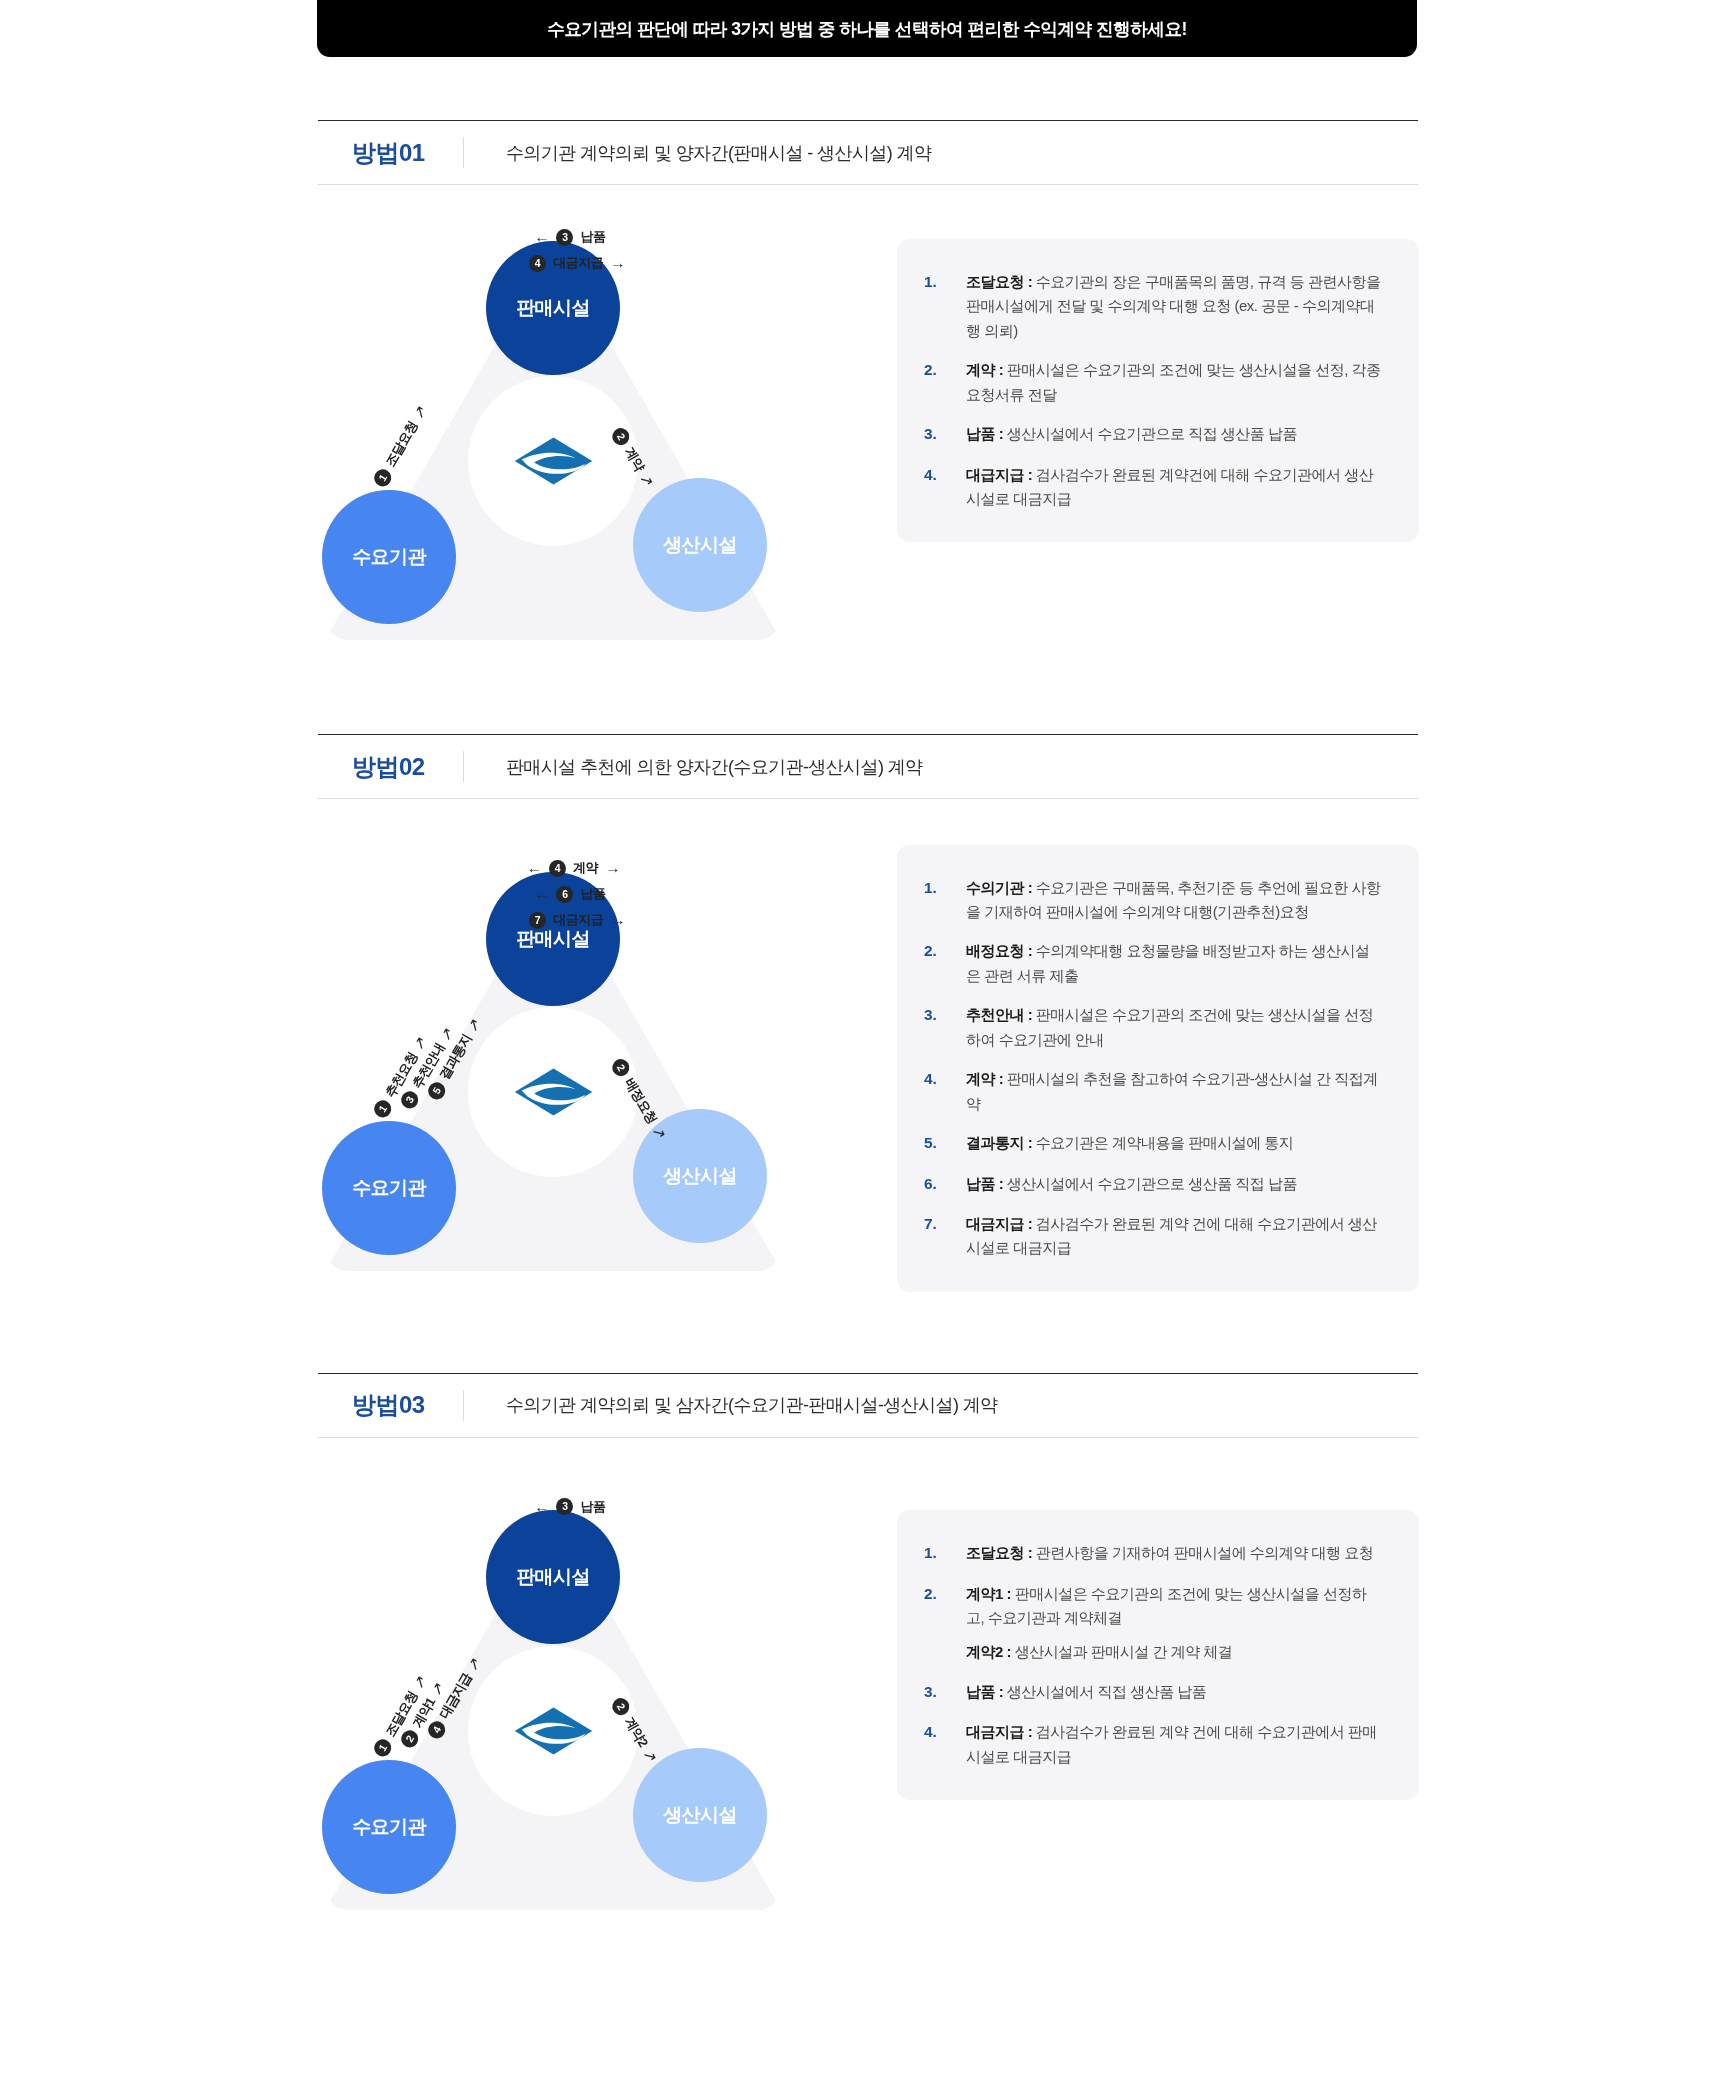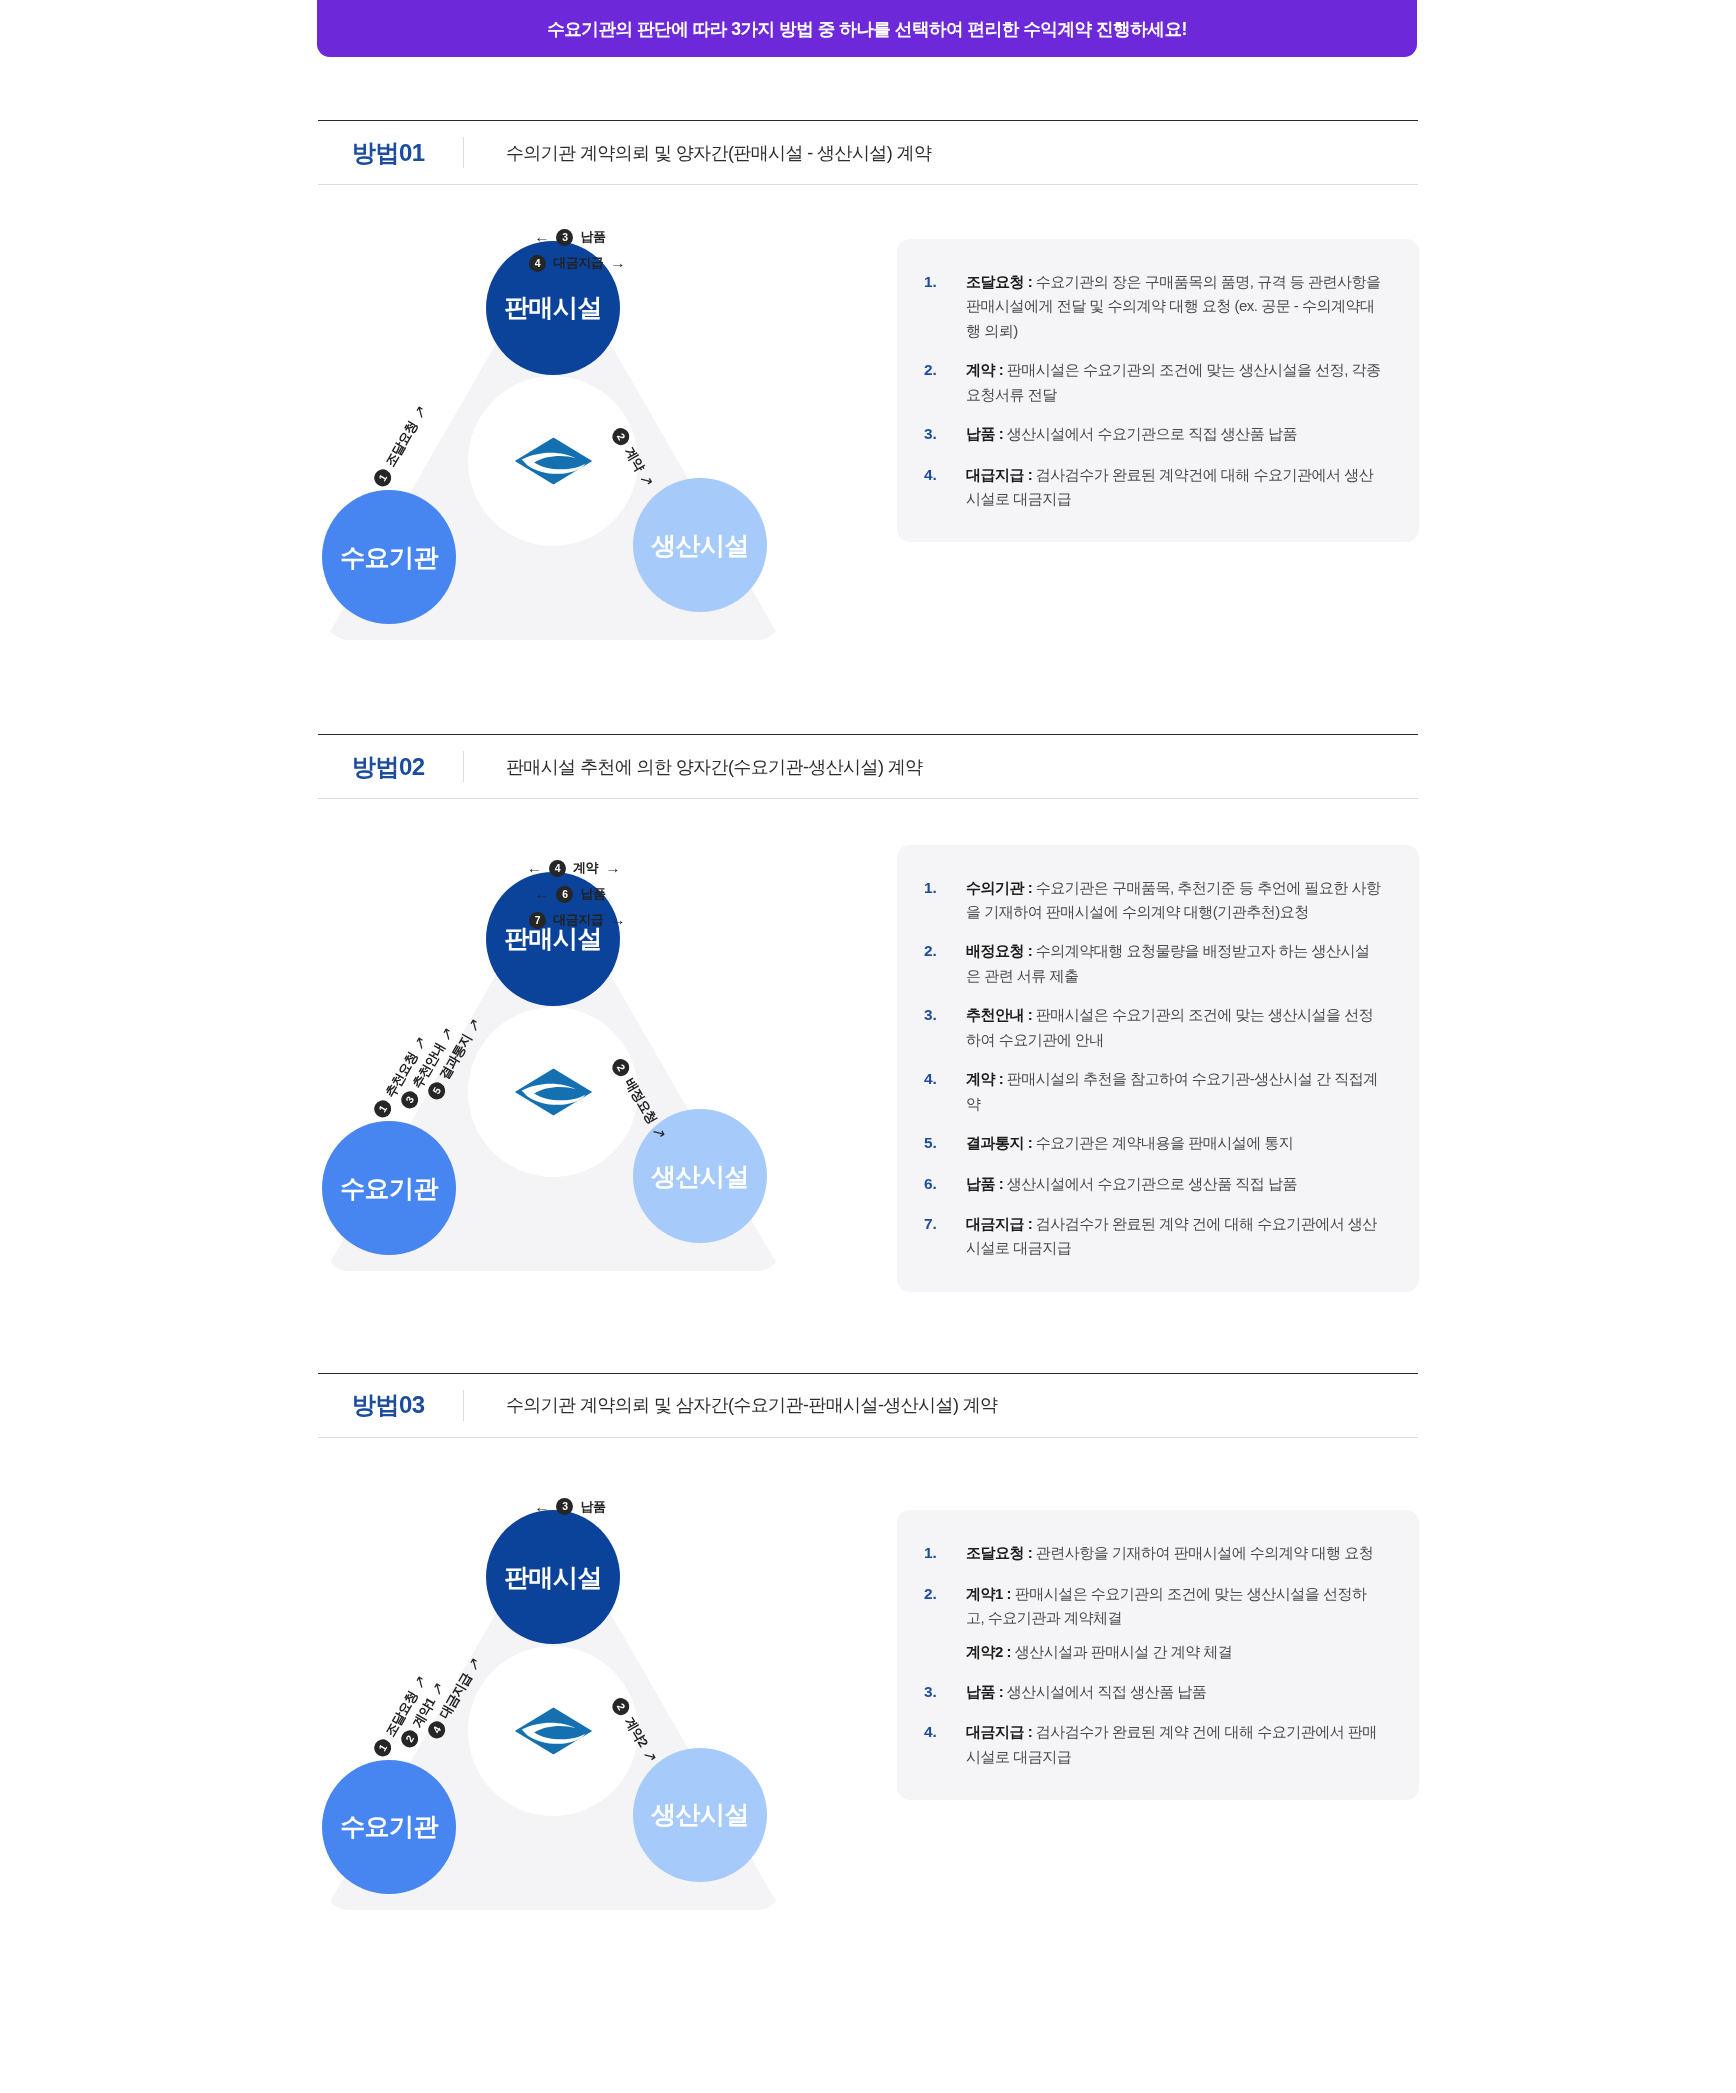--- a/index.html
+++ b/index.html
@@ -12,21 +12,21 @@
 
   
   .banner-wrap {
     width: 1737px;
     padding-left: 317px;
     padding-right: 0;
   }
   .banner {
     width: 1100px;
     height: 57px;
-    background: #6d28d9;
+    background: #000000;
     border-radius: 0 0 12.7px 12.7px;
     display: flex;
     align-items: center;
     justify-content: center;
     color: #ffffff;
     font-size: 17.6px;
     font-weight: bold;
     letter-spacing: -0.5px;
   }
 
@@ -87,21 +87,21 @@
     clip-path: polygon(50% 0%, 100% 100%, 0% 100%);
     border-radius: 23.5px;
   }
   .node {
     position: absolute;
     border-radius: 50%;
     display: flex;
     align-items: center;
     justify-content: center;
     color: #ffffff;
-    font-size: 25px;
+    font-size: 19px;
     font-weight: bold;
     letter-spacing: -0.6px;
   }
   .node-top    { width: 134px; height: 134px; left: 168px; top: 12.7px;  background: #0B429A; }
   .node-left   { width: 134px; height: 134px; left: 4px;  top: 262px; background: #4785F0; }
   .node-right  { width: 134px; height: 134px; left: 315px; top: 250px; background: #A6CBFA; }
 
   .center-circle {
     position: absolute;
     left: 150px; top: 148px;

